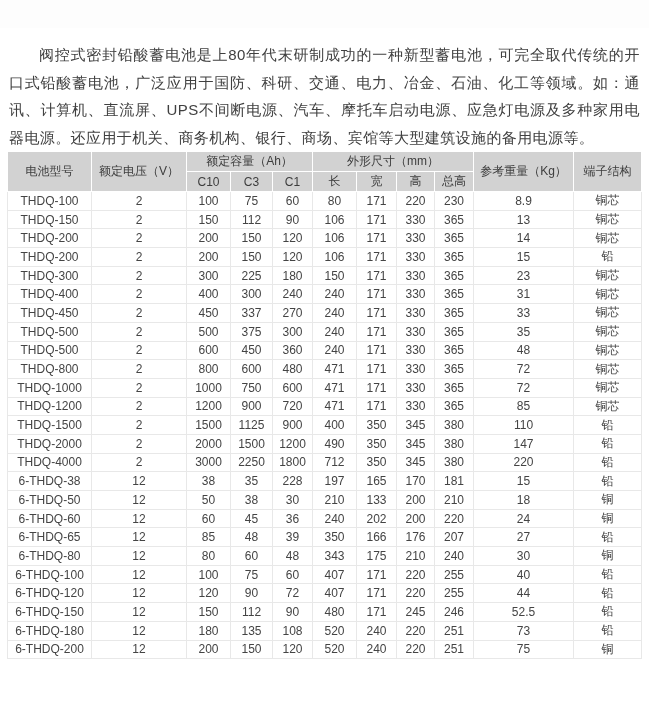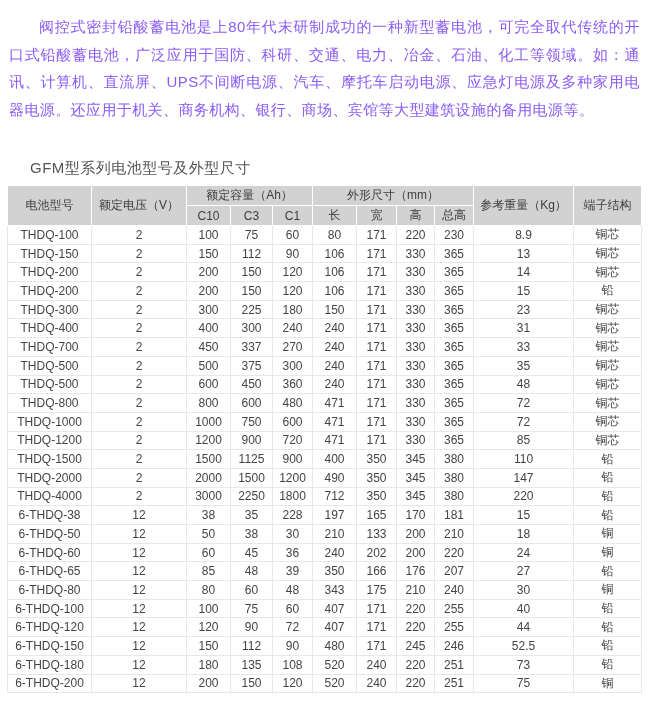--- a/index.html
+++ b/index.html
@@ -14,23 +14,24 @@
     font-family:"Liberation Sans", sans-serif;
     color:var(--text);
     overflow:hidden;
   }
   .page{width:649px;height:702px;background:#fff;position:relative;}
   .intro{
     padding:13px 9px 0 9px;
     font-size:15px;
     line-height:27.5px;
     text-indent:2em;
-    color:#8b5cf6;
+    color:#404040;
     letter-spacing:0.4px;
     text-align:justify;
+    margin-top:28px;
   }
   .section-title{
     margin:36px 0 7px 30px;
     font-size:15px;
     font-weight:400;
     color:#555;
     letter-spacing:0.5px;
   }
   table.spec{
     margin-left:7px;
@@ -59,21 +60,20 @@
   }
   table.spec{border:1px solid var(--border);}
 </style>
 </head>
 <body>
 
 <div class="page">
 
   <p class="intro">阀控式密封铅酸蓄电池是上80年代末研制成功的一种新型蓄电池，可完全取代传统的开口式铅酸蓄电池，广泛应用于国防、科研、交通、电力、冶金、石油、化工等领域。如：通讯、计算机、直流屏、UPS不间断电源、汽车、摩托车启动电源、应急灯电源及多种家用电器电源。还应用于机关、商务机构、银行、商场、宾馆等大型建筑设施的备用电源等。</p>
 
-  <h2 class="section-title">GFM型系列电池型号及外型尺寸</h2>
 
   <table class="spec">
     <colgroup>
       <col style="width:84px">
       <col style="width:95px">
       <col style="width:44px">
       <col style="width:42px">
       <col style="width:40px">
       <col style="width:44px">
       <col style="width:40px">
@@ -174,21 +174,21 @@
           <td>300</td>
           <td>240</td>
           <td>240</td>
           <td>171</td>
           <td>330</td>
           <td>365</td>
           <td>31</td>
           <td>铜芯</td>
         </tr>
         <tr>
-          <td>THDQ-700</td>
+          <td>THDQ-450</td>
           <td>2</td>
           <td>450</td>
           <td>337</td>
           <td>270</td>
           <td>240</td>
           <td>171</td>
           <td>330</td>
           <td>365</td>
           <td>33</td>
           <td>铜芯</td>

